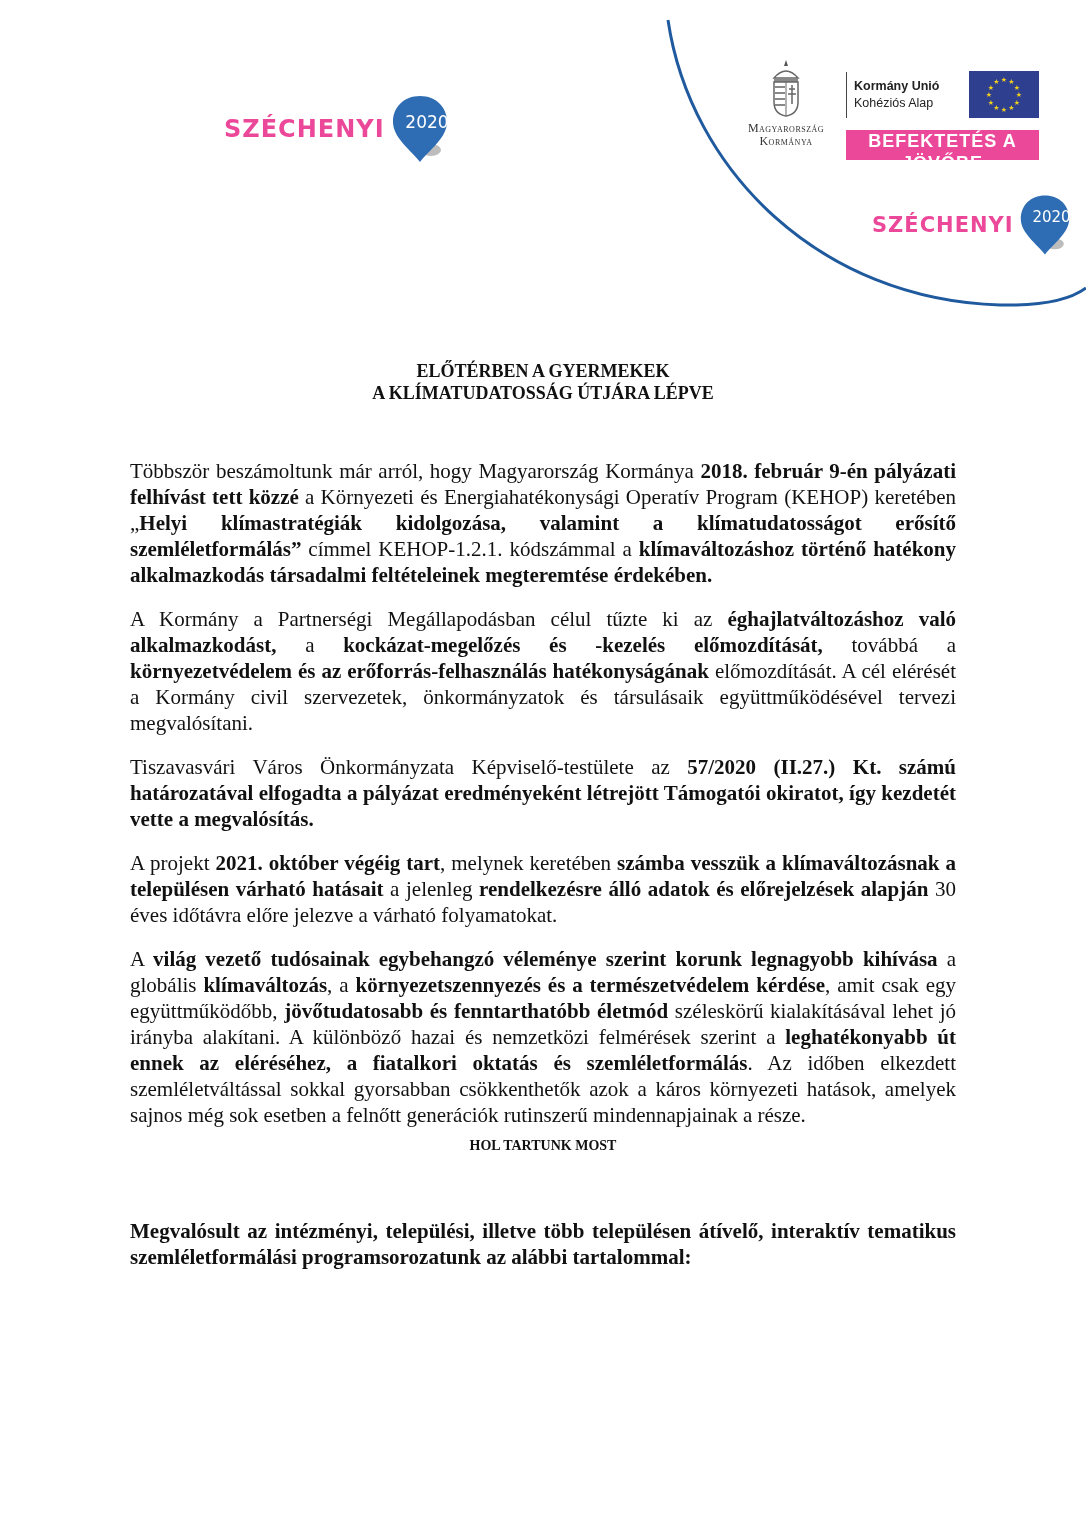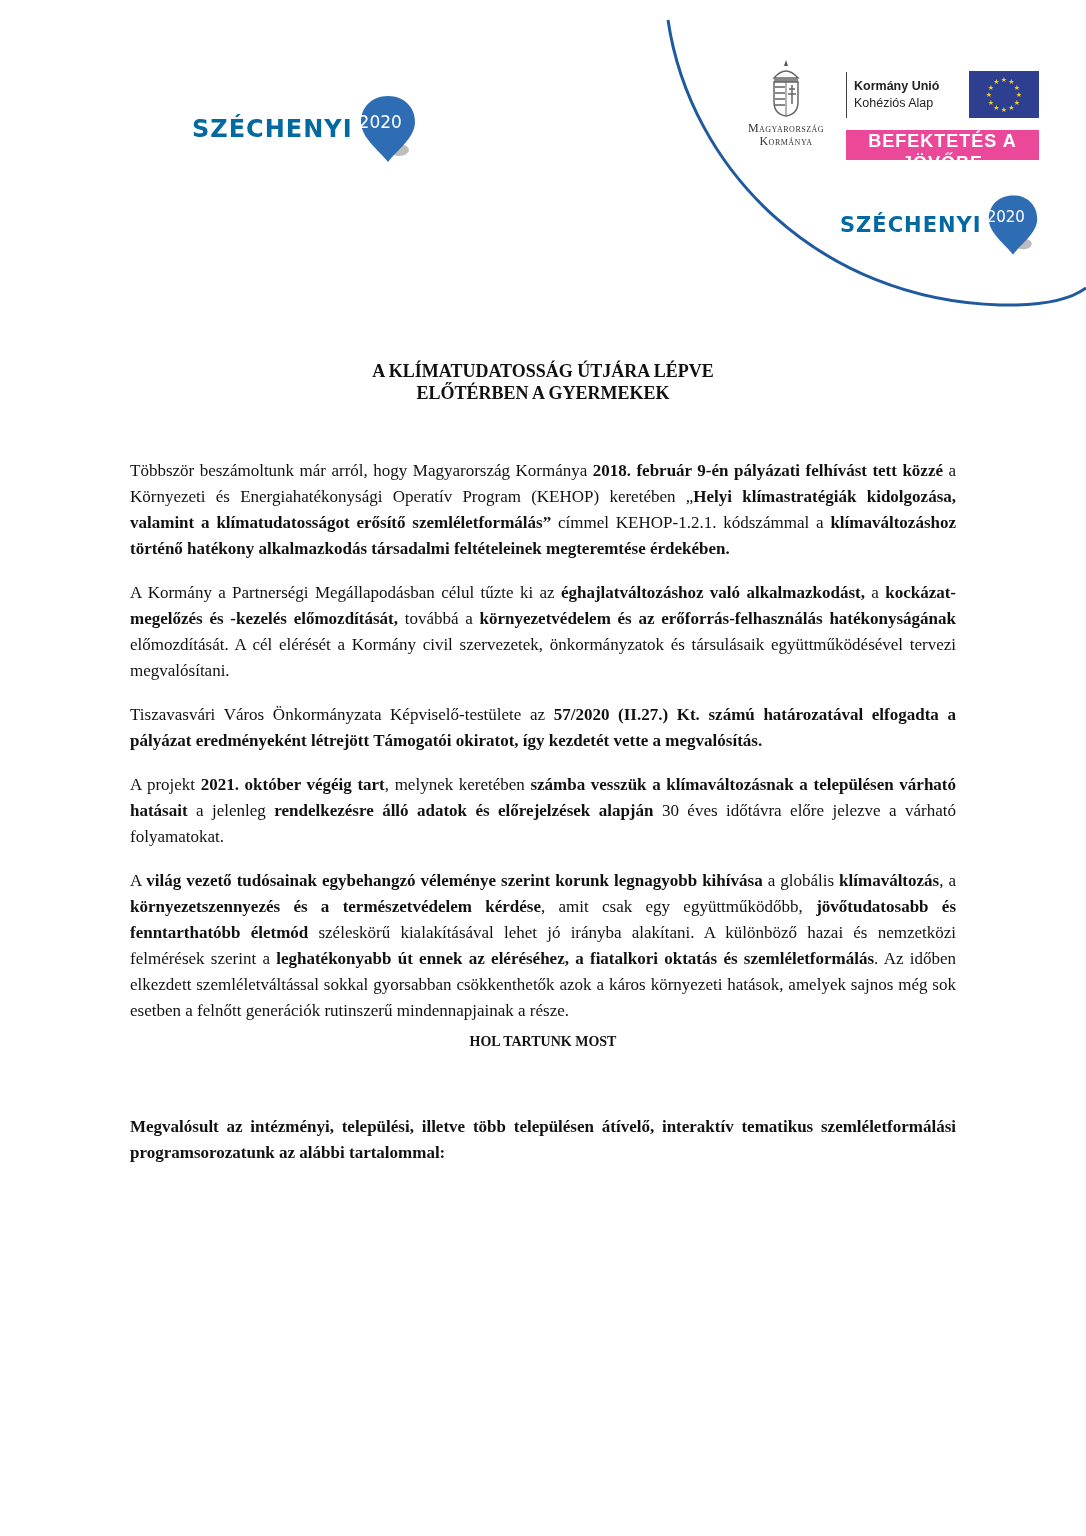--- a/index.html
+++ b/index.html
@@ -1,36 +1,36 @@
 <!DOCTYPE html>
 <html><head>
 <meta charset="utf-8">
 <style>
   html, body { margin: 0; padding: 0; background: #ffffff; }
   body { width: 1086px; height: 1536px; position: relative; overflow: hidden; font-family: "Liberation Serif", serif; color: #111; }
   .header { position: absolute; left: 0; top: 0; width: 1086px; height: 330px; }
   .arc { position: absolute; left: 0; top: 0; }
   .sz-logo { position: absolute; display: flex; align-items: center; }
-  .sz-word { font-family: "DejaVu Sans", sans-serif; font-weight: bold; color: #0369a1; letter-spacing: 1px; }
+  .sz-word { font-family: "DejaVu Sans", sans-serif; font-weight: bold; color: #ec4899; letter-spacing: 1px; margin-left: 32px; }
   .pin { position: relative; }
-  .pin-text { position: absolute; left: 0; width: 100%; text-align: left; color: #fff; font-family: "DejaVu Sans", sans-serif; }
+  .pin-text { position: absolute; left: 0; width: 100%; text-align: right; color: #fff; font-family: "DejaVu Sans", sans-serif; }
   .sz1 { left: 192px; top: 94px; }
   .sz1 .sz-word { font-size: 24px; }
   .sz2 { left: 840px; top: 192px; }
   .sz2 .sz-word { font-size: 21px; }
   .gov { position: absolute; left: 736px; top: 58px; width: 100px; text-align: center; }
   .gov-name { font-family: "Liberation Serif", serif; color: #333; font-size: 12px; line-height: 13px; letter-spacing: 0.5px; font-variant: small-caps; }
   .eu-divider { position: absolute; left: 846px; top: 72px; width: 1px; height: 46px; background: #444; }
   .eu-text { position: absolute; left: 854px; top: 78px; font-family: "Liberation Sans", sans-serif; font-size: 12.5px; color: #222; line-height: 17px; }
   .eu-text .b { font-weight: bold; }
   .eu-flag { position: absolute; left: 969px; top: 71px; width: 70px; height: 47px; background: #2f3f8f; }
   .invest { position: absolute; left: 846px; top: 130px; width: 193px; height: 30px; background: #ec4899; color: #fff; font-family: "Liberation Sans", sans-serif; font-weight: bold; font-size: 18px; letter-spacing: 1px; text-align: center; line-height: 22px; }
   .content { position: absolute; left: 130px; top: 360px; width: 826px; }
   .title { text-align: center; font-weight: bold; font-size: 18px; line-height: 22px; margin: 0; }
-  p.para { text-align: justify; font-size: 17px; line-height: 26px; margin: 0; }
+  p.para { text-align: justify; font-size: 21px; line-height: 26px; margin: 0; }
   .b { font-weight: bold; }
   .h2 { text-align: center; font-weight: bold; font-size: 14px; margin: 0; }
   .sans-heading { font-family: "Liberation Sans", sans-serif; font-weight: bold; font-size: 19px; margin: 0; }
 </style>
 </head>
 <body>
 
 <div class="header">
   <svg class="arc" width="1086" height="330">
     <path d="M668 20 C 690 170, 820 300, 1000 305 C 1040 306, 1070 300, 1086 288" fill="none" stroke="#1f5a9e" stroke-width="3"></path>
@@ -95,22 +95,22 @@
       <svg width="52" height="66" viewBox="0 0 58 70">
         <ellipse cx="40" cy="56" rx="10" ry="6" fill="#bdbdbd"></ellipse>
         <path d="M29 2 C13 2 2 13 2 28 C2 44 20 56 29 68 C38 56 56 44 56 28 C56 13 45 2 29 2 Z" fill="#2e6db4"></path>
       </svg>
       <span class="pin-text" style="top:16px;font-size:15px;">2020</span>
     </div>
   </div>
 </div>
 
 <div class="content">
+  <div class="title">ELŐTÉRBEN A GYERMEKEK</div>
   <div class="title">A KLÍMATUDATOSSÁG ÚTJÁRA LÉPVE</div>
-  <div class="title">ELŐTÉRBEN A GYERMEKEK</div>
 
   <div style="height:54px;"></div>
   <p class="para"><span>Többször beszámoltunk már arról, hogy Magyarország Kormánya </span><span class="b">2018. február 9-én pályázati felhívást tett közzé</span><span> a Környezeti és Energiahatékonysági Operatív Program (KEHOP) keretében „</span><span class="b">Helyi klímastratégiák kidolgozása, valamint a klímatudatosságot erősítő szemléletformálás”</span><span> címmel KEHOP-1.2.1. kódszámmal a </span><span class="b">klímaváltozáshoz történő hatékony alkalmazkodás társadalmi feltételeinek megteremtése érdekében.</span></p>
   <div style="height:18px;"></div>
   <p class="para"><span>A Kormány a Partnerségi Megállapodásban célul tűzte ki az </span><span class="b">éghajlatváltozáshoz való alkalmazkodást,</span><span> a </span><span class="b">kockázat-megelőzés és -kezelés előmozdítását,</span><span> továbbá a </span><span class="b">környezetvédelem és az erőforrás-felhasználás hatékonyságának</span><span> előmozdítását. A cél elérését a Kormány civil szervezetek, önkormányzatok és társulásaik együttműködésével tervezi megvalósítani.</span></p>
   <div style="height:18px;"></div>
   <p class="para"><span>Tiszavasvári Város Önkormányzata Képviselő-testülete az </span><span class="b">57/2020 (II.27.) Kt. számú határozatával elfogadta a pályázat eredményeként létrejött Támogatói okiratot, így kezdetét vette a megvalósítás.</span></p>
   <div style="height:18px;"></div>
   <p class="para"><span>A projekt </span><span class="b">2021. október végéig tart</span><span>, melynek keretében </span><span class="b">számba vesszük a klímaváltozásnak a településen várható hatásait</span><span> a jelenleg </span><span class="b">rendelkezésre álló adatok és előrejelzések alapján</span><span> 30 éves időtávra előre jelezve a várható folyamatokat.</span></p>
   <div style="height:18px;"></div>

